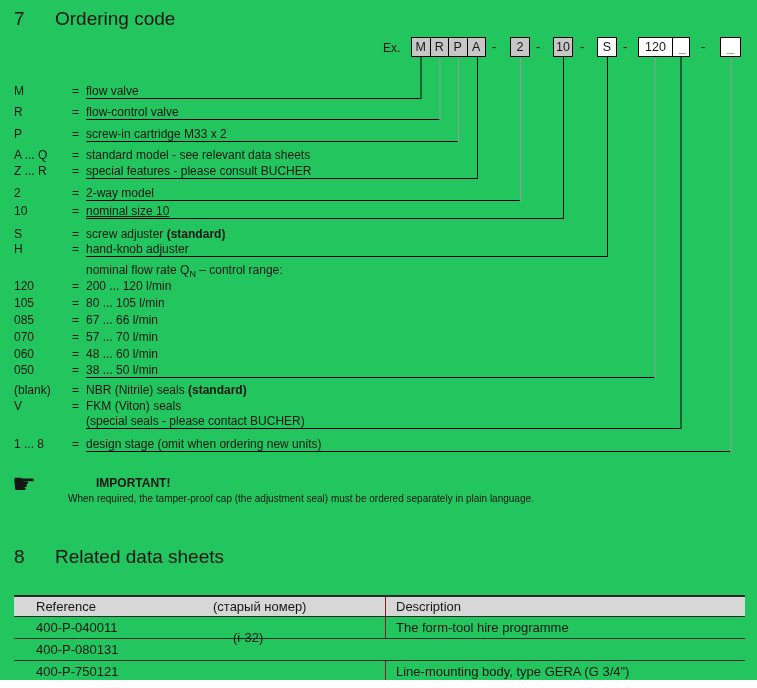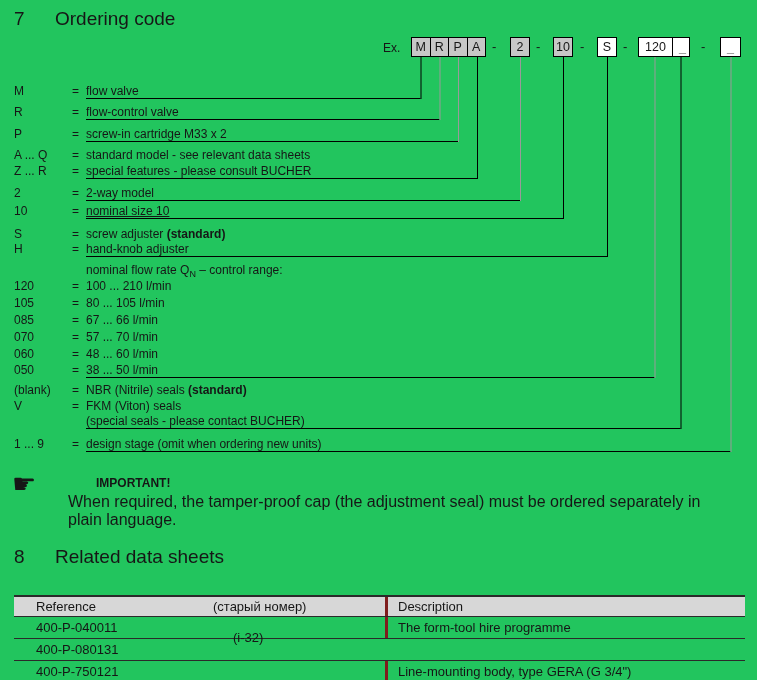--- a/index.html
+++ b/index.html
@@ -16,29 +16,29 @@
   .ocell.muted{color:#8f8f8f;}
   .odash{position:absolute;top:39px;font-size:13px;}
   #connectors{position:absolute;left:0;top:0;}
   .orow{position:absolute;left:14px;width:730px;font-size:12px;line-height:14px;white-space:nowrap;}
   .orow .code{display:inline-block;width:58px;vertical-align:top;}
   .orow .eq{display:inline-block;width:14px;vertical-align:top;}
   .orow sub{font-size:9px;}
   .note-icon{position:absolute;left:12px;top:468px;font-size:27px;
              font-family:"DejaVu Sans",sans-serif;}
   .note-title{position:absolute;left:68px;top:476px;font-size:12px;font-weight:bold;margin-left:28px;}
-  .note-text{position:absolute;left:68px;top:493px;width:670px;font-size:16px;}
+  .note-text{position:absolute;left:68px;top:493px;width:670px;font-size:10px;}
   .rtable{position:absolute;left:14px;top:595px;width:731px;border-top:2px solid #2a2a2a;
           font-size:13px;}
   .trow{display:flex;border-bottom:1px solid #2a2a2a;height:22px;box-sizing:border-box;}
   .trow.head{height:20px;background:#d7d7d7;}
   .tc1{width:371px;box-sizing:border-box;padding-left:22px;display:flex;align-items:center;}
   .tc1 .ref{width:177px;}
   .tc1 .old.body-old{padding-left:20px;margin-top:19px;}
-  .tc2{flex:1;border-left:3px solid #7f1d1d;padding-left:10px;display:flex;align-items:center;}
+  .tc2{flex:1;border-left:1px solid #7f1d1d;padding-left:10px;display:flex;align-items:center;}
 </style>
 </head>
 <body>
 
 <div class="page">
 
   <div class="heading" style="top:8px;"><span class="num">7</span><span>Ordering code</span></div>
 
   <svg id="connectors" width="757" height="470">
       <line x1="86" x2="420.5" y1="98.5" y2="98.5" stroke="#000" stroke-width="1"></line>
@@ -96,30 +96,30 @@
       <div class="orow" style="top: 84px;"><span class="code">M</span><span class="eq">=</span><span class="desc">flow valve</span></div>
       <div class="orow" style="top: 105px;"><span class="code">R</span><span class="eq">=</span><span class="desc">flow-control valve</span></div>
       <div class="orow" style="top: 127px;"><span class="code">P</span><span class="eq">=</span><span class="desc">screw-in cartridge M33 x 2</span></div>
       <div class="orow" style="top: 148px;"><span class="code">A ... Q</span><span class="eq">=</span><span class="desc">standard model - see relevant data sheets</span></div>
       <div class="orow" style="top: 164px;"><span class="code">Z ... R</span><span class="eq">=</span><span class="desc">special features - please consult BUCHER</span></div>
       <div class="orow" style="top: 186px;"><span class="code">2</span><span class="eq">=</span><span class="desc">2-way model</span></div>
       <div class="orow" style="top: 204px; text-decoration: underline;"><span class="code">10</span><span class="eq">=</span><span class="desc">nominal size 10</span></div>
       <div class="orow" style="top: 227px;"><span class="code">S</span><span class="eq">=</span><span class="desc">screw adjuster <b>(standard)</b></span></div>
       <div class="orow" style="top: 242px;"><span class="code">H</span><span class="eq">=</span><span class="desc">hand-knob adjuster</span></div>
       <div class="orow" style="top: 263px;"><span class="code"></span><span class="eq"></span><span class="desc">nominal flow rate Q<sub>N</sub> – control range:</span></div>
-      <div class="orow" style="top: 279px;"><span class="code">120</span><span class="eq">=</span><span class="desc">100 ... 210 l/min</span></div>
+      <div class="orow" style="top: 279px;"><span class="code">120</span><span class="eq">=</span><span class="desc">200 ... 120 l/min</span></div>
       <div class="orow" style="top: 296px;"><span class="code">105</span><span class="eq">=</span><span class="desc">80 ... 105 l/min</span></div>
       <div class="orow" style="top: 313px;"><span class="code">085</span><span class="eq">=</span><span class="desc">67 ... 66 l/min</span></div>
       <div class="orow" style="top: 330px;"><span class="code">070</span><span class="eq">=</span><span class="desc">57 ... 70 l/min</span></div>
       <div class="orow" style="top: 347px;"><span class="code">060</span><span class="eq">=</span><span class="desc">48 ... 60 l/min</span></div>
       <div class="orow" style="top: 363px;"><span class="code">050</span><span class="eq">=</span><span class="desc">38 ... 50 l/min</span></div>
       <div class="orow" style="top: 383px;"><span class="code">(blank)</span><span class="eq">=</span><span class="desc">NBR (Nitrile) seals <b>(standard)</b></span></div>
       <div class="orow" style="top: 399px;"><span class="code">V</span><span class="eq">=</span><span class="desc">FKM (Viton) seals</span></div>
       <div class="orow" style="top: 414px;"><span class="code"></span><span class="eq"></span><span class="desc">(special seals - please contact BUCHER)</span></div>
-      <div class="orow" style="top: 437px;"><span class="code">1 ... 9</span><span class="eq">=</span><span class="desc">design stage (omit when ordering new units)</span></div>
+      <div class="orow" style="top: 437px;"><span class="code">1 ... 8</span><span class="eq">=</span><span class="desc">design stage (omit when ordering new units)</span></div>
     </div>
 
   <span class="note-icon">☛</span>
   <span class="note-title">IMPORTANT!</span>
   <span class="note-text">When required, the tamper-proof cap (the adjustment seal) must be ordered separately in plain language.</span>
 
   <div class="heading" style="top:546px;"><span class="num">8</span><span>Related data sheets</span></div>
 
   <div class="rtable">
     <div class="trow head">

